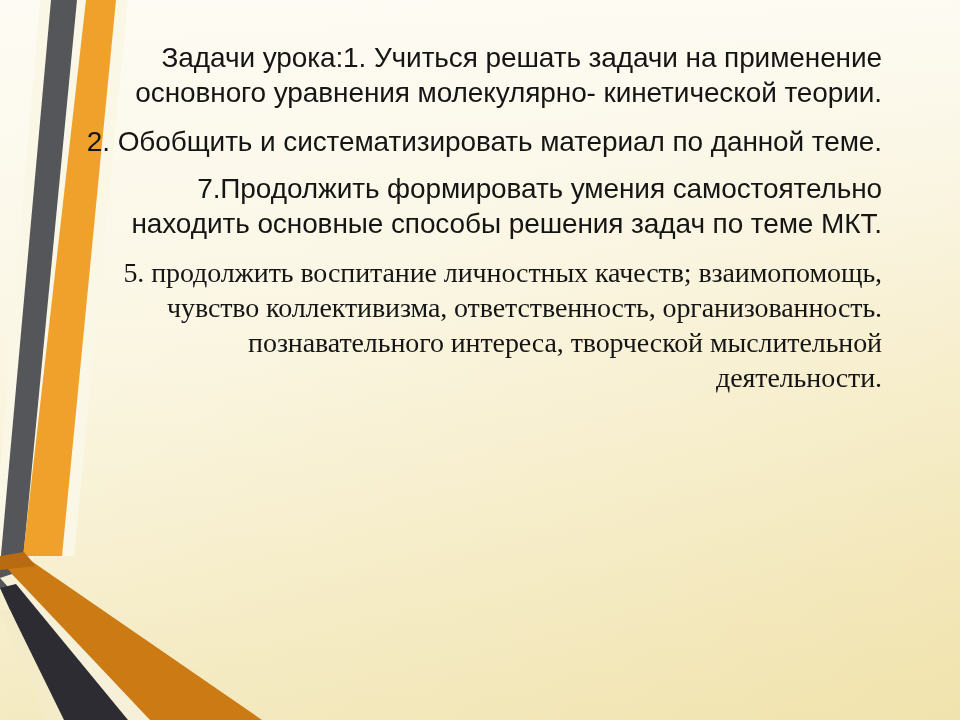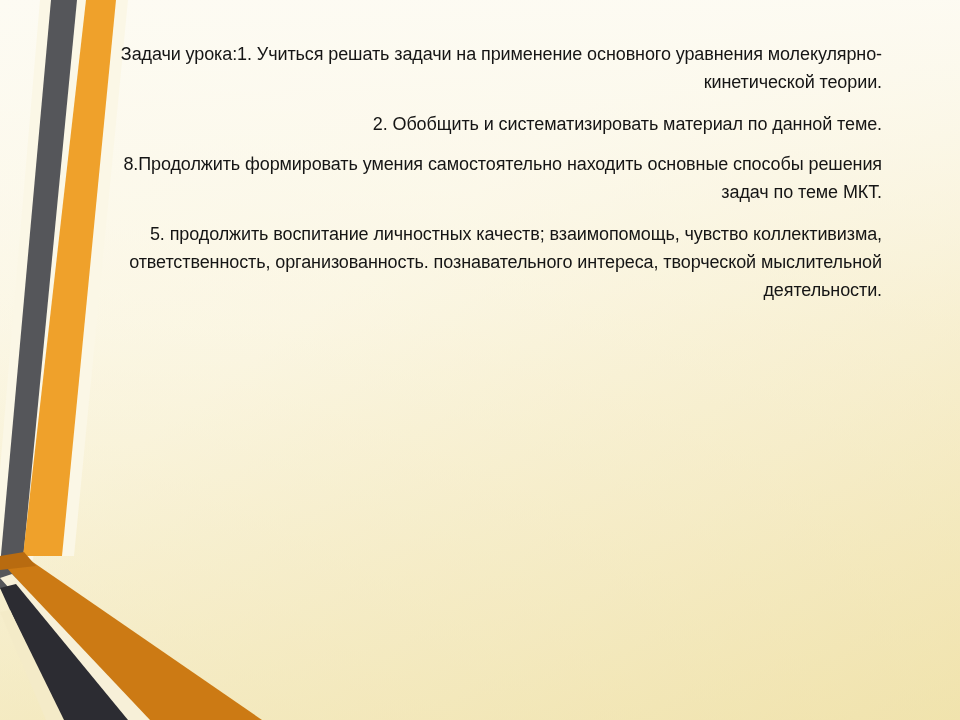--- a/index.html
+++ b/index.html
@@ -42,31 +42,31 @@
   
   .content {
     position: absolute;
     left: 78px;
     top: 40px;
     width: 804px;
     text-align: right;
     color: #151515;
   }
   .para {
-    font-size: 18px;
-    line-height: 28px;
+    font-size: 28px;
+    line-height: 35px;
     letter-spacing: -0.1px;
     margin: 0 0 14px 0;
     white-space: pre-wrap;
   }
   .para.p1 { margin-bottom: 14px; }
   .para.p2 { margin-bottom: 12px; }
   .para.p3 { margin-bottom: 14px; }
   .para.p4 { margin-bottom: 16px; }
-  .para.p5 { margin-bottom: 0; }
+  .para.p5 { margin-bottom: 0; font-family: Liberation Serif, serif; }
 </style>
 </head>
 <body>
 
 <div id="slide">
 
   <div class="bg-wash"></div>
   <div class="bg-wash-2"></div>
 
   <div class="deco">
@@ -96,17 +96,17 @@
         <polygon points="0,588 16,584 128,720 60,720" fill="#2C2C32"></polygon>
 
         <polygon points="0,612 10,610 64,720 46,720" fill="#F4EBC8"></polygon>
       </g>
     </svg>
   </div>
 
   <div class="content">
     <p class="para p1">Задачи урока:1. Учиться решать задачи на применение основного уравнения молекулярно- кинетической теории.</p>
     <p class="para p2">2. Обобщить и систематизировать материал по данной теме.</p>
-    <p class="para p3">8.Продолжить формировать умения самостоятельно находить основные способы решения задач по теме МКТ.</p>
+    <p class="para p3">7.Продолжить формировать умения самостоятельно находить основные способы решения задач по теме МКТ.</p>
     <p class="para p5">5. продолжить воспитание личностных качеств; взаимопомощь, чувство коллективизма, ответственность, организованность. познавательного интереса, творческой мыслительной деятельности.</p>
   </div>
 
 </div>
 
 </body></html>

